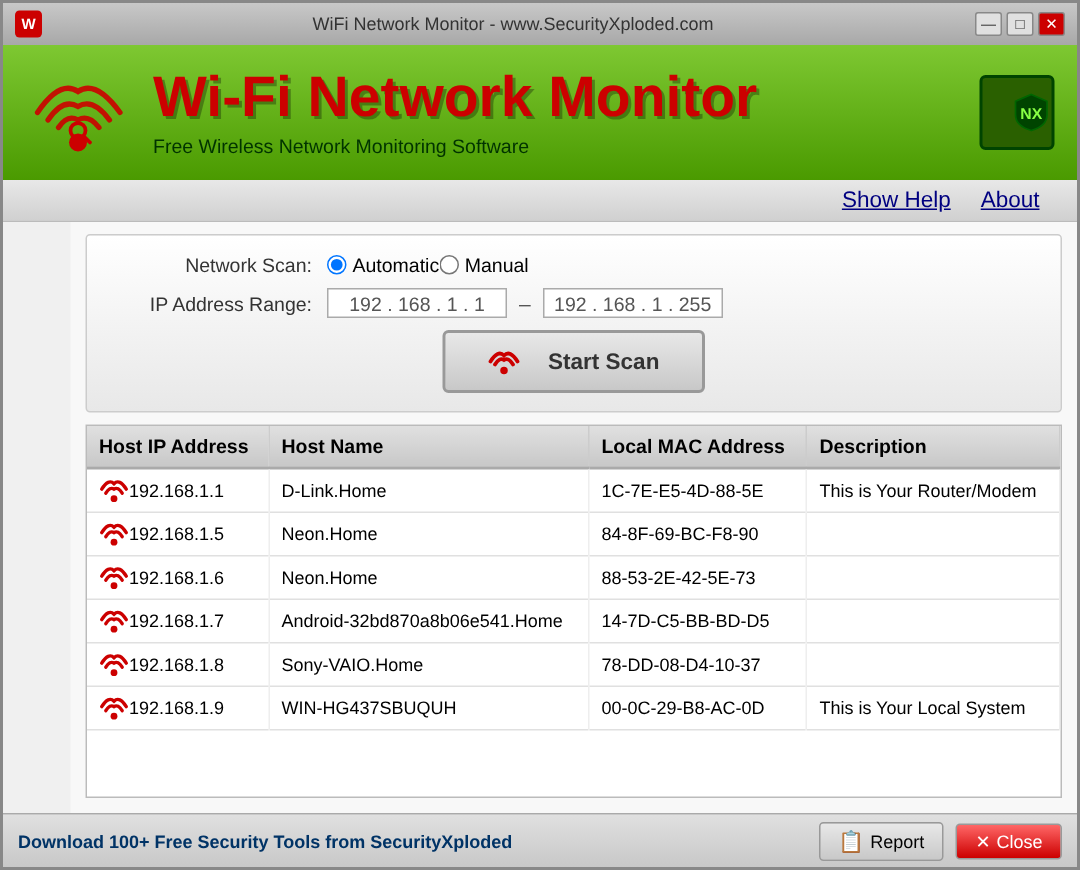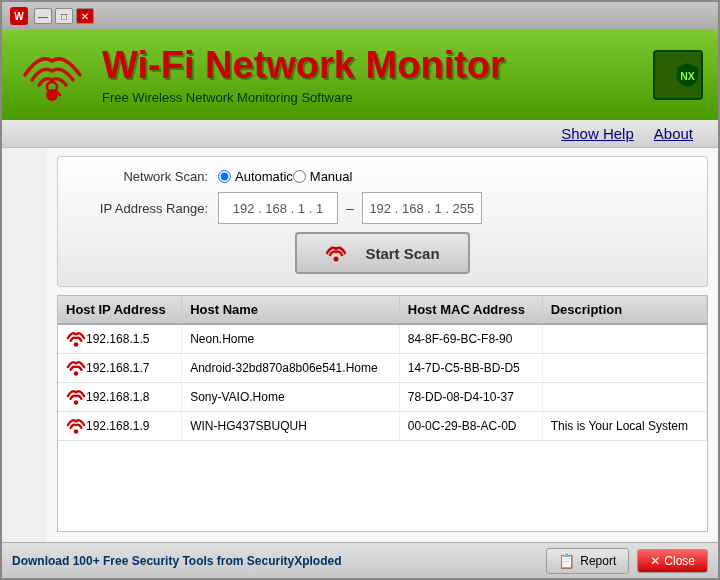--- a/index.html
+++ b/index.html
@@ -174,21 +174,21 @@
       align-items: center;
       gap: 4px;
       cursor: pointer;
     }
     .ip-range-row {
       display: flex;
       align-items: center;
     }
     .ip-input {
       width: 120px;
-      height: 32px;
+      height: 20px;
       border: 1px solid #aaa;
       background: #fff;
       padding: 2px 6px;
       font-size: 13px;
       text-align: center;
       color: #555;
     }
     .ip-separator {
       margin: 0 8px;
       font-size: 14px;
@@ -284,20 +284,21 @@
       color: white;
     }
   </style>
 </head>
 <body>
 
 <div class="window">
 
   <div class="titlebar">
     <div class="titlebar-icon">W</div>
+    <span class="titlebar-title">WiFi Network Monitor - www.SecurityXploded.com</span>
     <div class="titlebar-controls">
       <div class="titlebar-btn">—</div>
       <div class="titlebar-btn">□</div>
       <div class="titlebar-btn close">✕</div>
     </div>
   </div>
 
   <div class="header-banner">
 
     <div class="header-logo">
@@ -367,37 +368,65 @@
         </button>
       </div>
     </div>
 
     <div class="results-table">
       <table>
         <thead>
           <tr>
             <th>Host IP Address</th>
             <th>Host Name</th>
-            <th>Host MAC Address</th>
+            <th>Local MAC Address</th>
             <th>Description</th>
           </tr>
         </thead>
         <tbody id="table-body">
+        <tr>
+      <td>
+                <span class="td-ip"><svg width="20" height="20" viewBox="0 0 22 22">
+      <g stroke="#cc0000" stroke-width="2.5" fill="none">
+        <path d="M2,10 Q7,2 11,6 Q15,2 20,10" stroke-linecap="round"></path>
+        <path d="M5,13 Q8,8 11,10 Q14,8 17,13" stroke-linecap="round"></path>
+      </g>
+      <circle cx="11" cy="17" r="2.5" fill="#cc0000"></circle>
+    </svg> 192.168.1.1</span>
+              </td>
+      <td>D-Link.Home</td>
+      <td>1C-7E-E5-4D-88-5E</td>
+      <td>This is Your Router/Modem</td>
+    </tr>
             <tr>
       <td>
                 <span class="td-ip"><svg width="20" height="20" viewBox="0 0 22 22">
       <g stroke="#cc0000" stroke-width="2.5" fill="none">
         <path d="M2,10 Q7,2 11,6 Q15,2 20,10" stroke-linecap="round"></path>
         <path d="M5,13 Q8,8 11,10 Q14,8 17,13" stroke-linecap="round"></path>
       </g>
       <circle cx="11" cy="17" r="2.5" fill="#cc0000"></circle>
     </svg> 192.168.1.5</span>
               </td>
       <td>Neon.Home</td>
       <td>84-8F-69-BC-F8-90</td>
+      <td></td>
+    </tr>
+            <tr>
+      <td>
+                <span class="td-ip"><svg width="20" height="20" viewBox="0 0 22 22">
+      <g stroke="#cc0000" stroke-width="2.5" fill="none">
+        <path d="M2,10 Q7,2 11,6 Q15,2 20,10" stroke-linecap="round"></path>
+        <path d="M5,13 Q8,8 11,10 Q14,8 17,13" stroke-linecap="round"></path>
+      </g>
+      <circle cx="11" cy="17" r="2.5" fill="#cc0000"></circle>
+    </svg> 192.168.1.6</span>
+              </td>
+      <td>Neon.Home</td>
+      <td>88-53-2E-42-5E-73</td>
       <td></td>
     </tr>
             <tr>
       <td>
                 <span class="td-ip"><svg width="20" height="20" viewBox="0 0 22 22">
       <g stroke="#cc0000" stroke-width="2.5" fill="none">
         <path d="M2,10 Q7,2 11,6 Q15,2 20,10" stroke-linecap="round"></path>
         <path d="M5,13 Q8,8 11,10 Q14,8 17,13" stroke-linecap="round"></path>
       </g>
       <circle cx="11" cy="17" r="2.5" fill="#cc0000"></circle>

